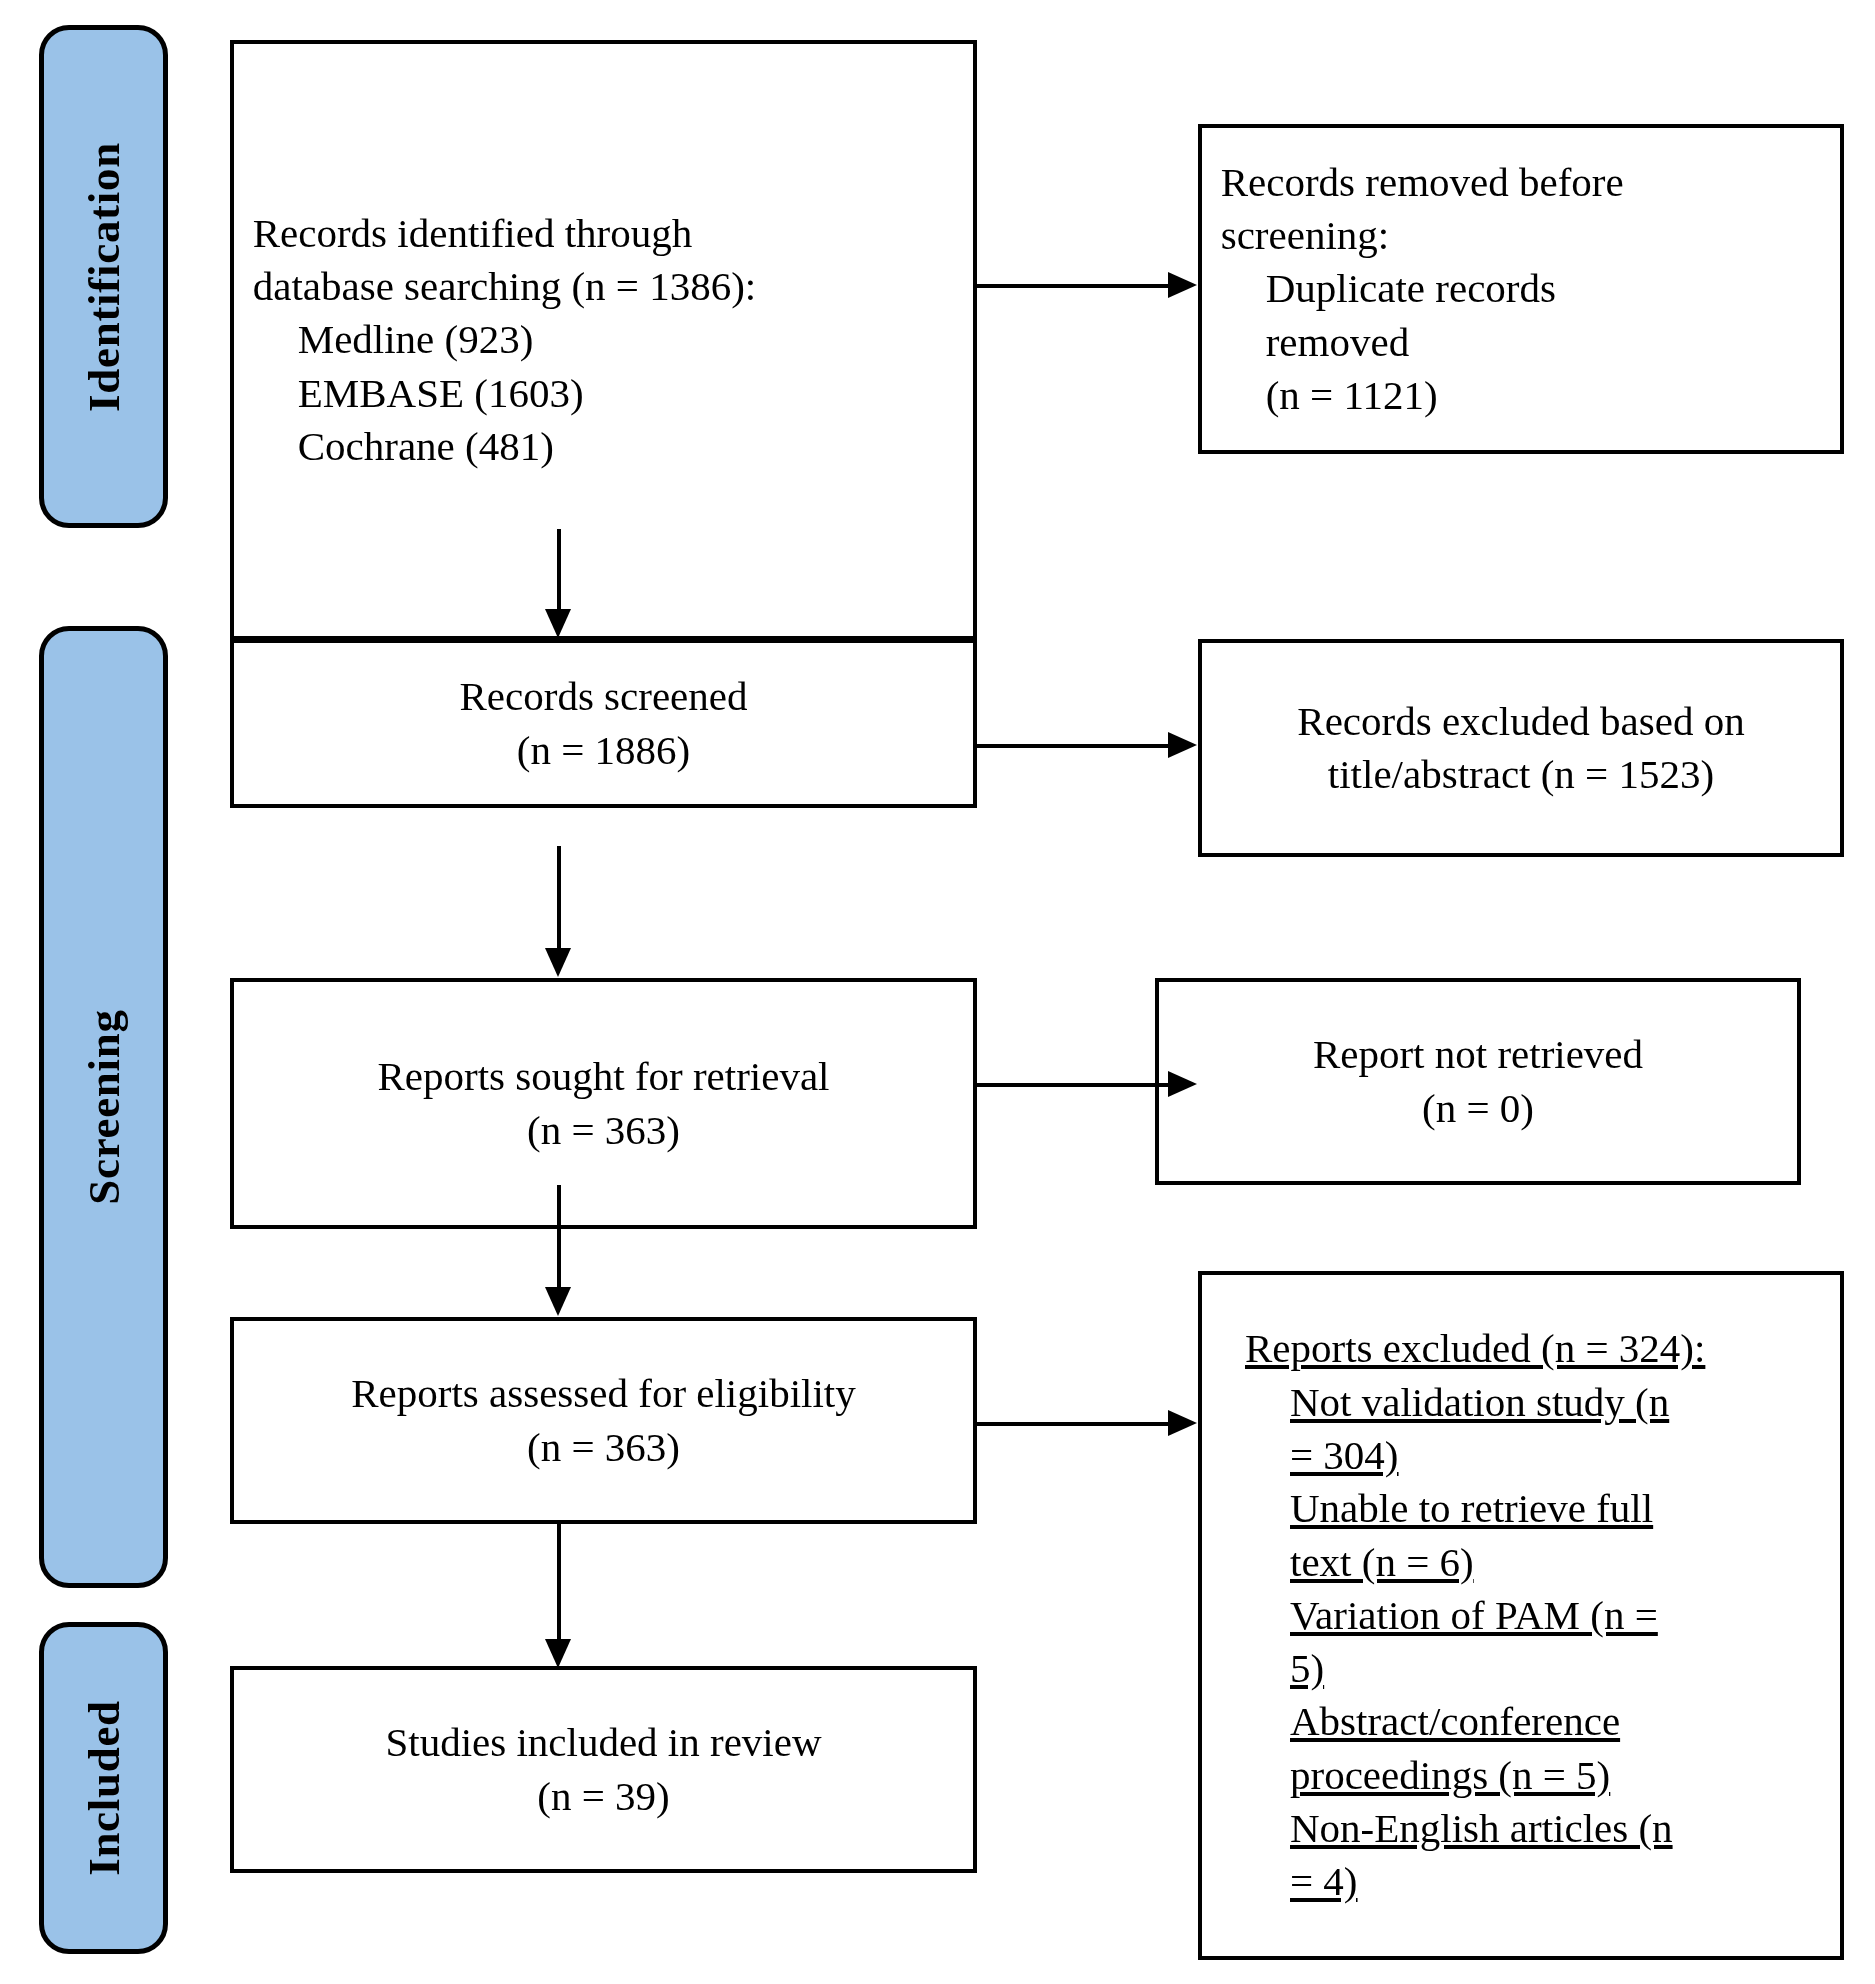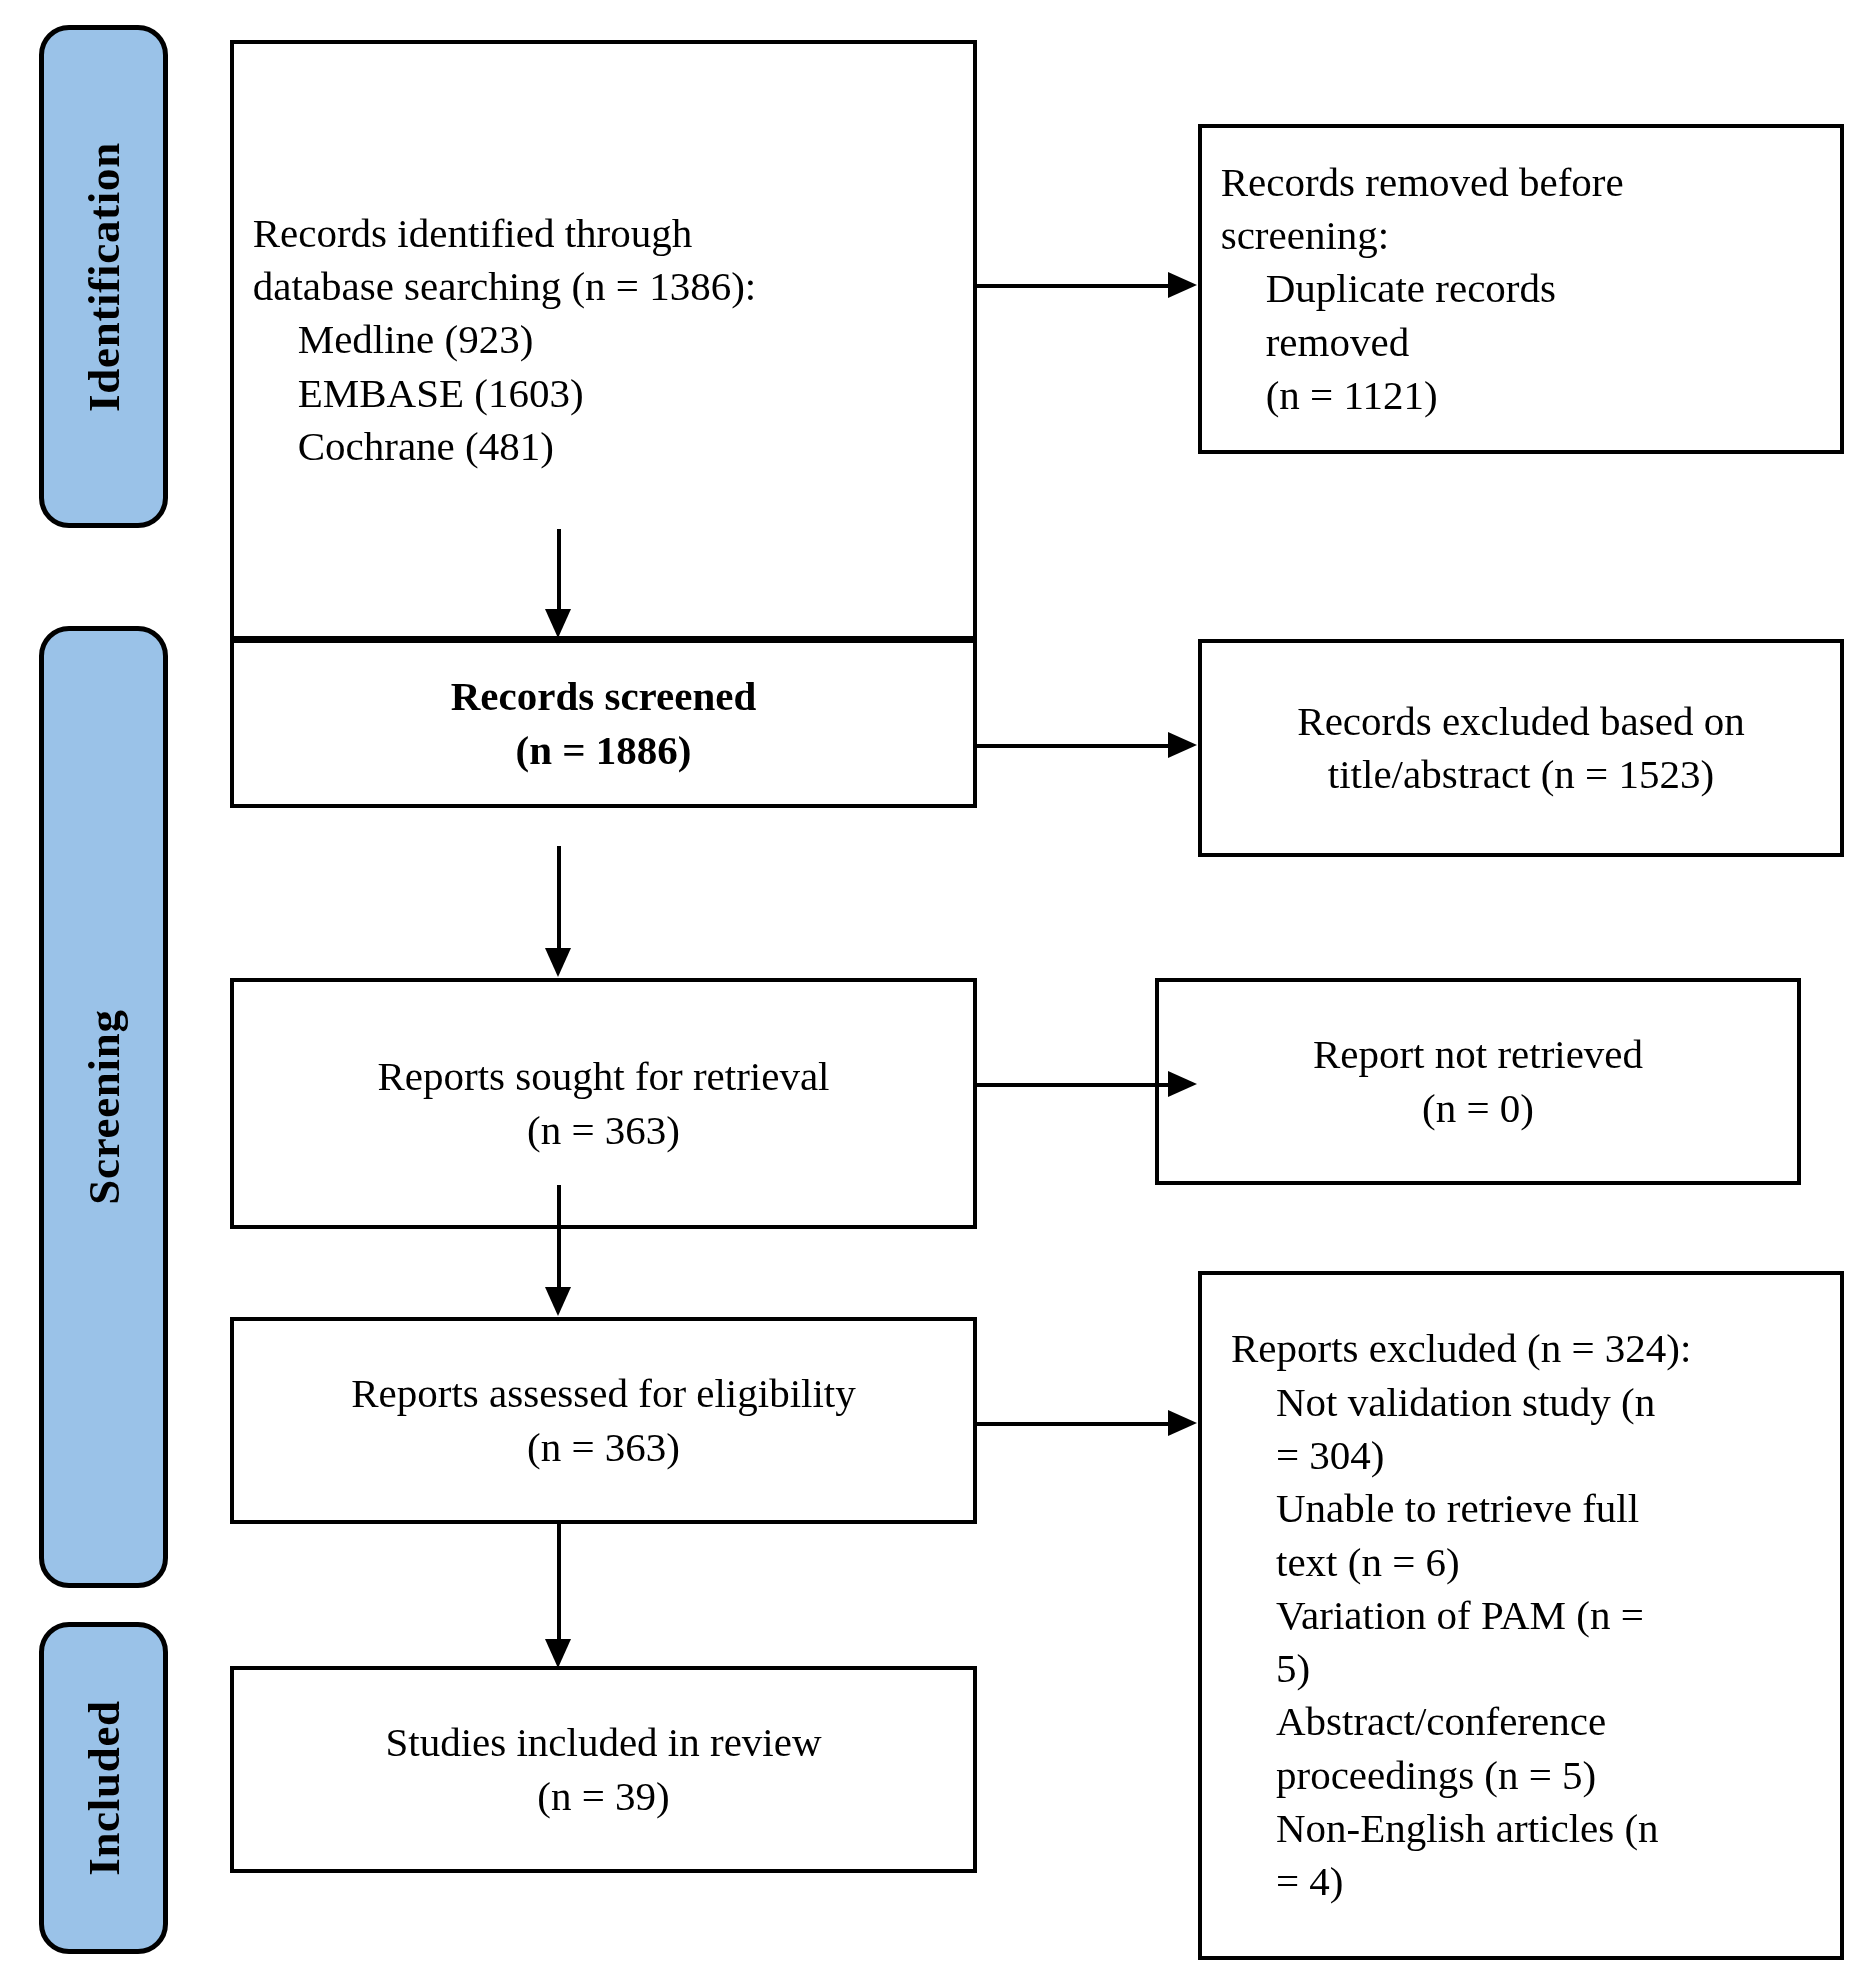--- a/index.html
+++ b/index.html
@@ -60,22 +60,23 @@
   }
   .box-text {
     font-size: 41px;
     line-height: 1.30;
     width: 100%;
     padding: 0 18.7px;
     box-sizing: border-box;
     white-space: pre-wrap;
   }
   .box-text.indent-block {
-    padding-left: 29px;
+    padding-left: 43px;
     padding-right: 13px;
+    text-decoration: underline;
   }
   .sub-line {
     display: block;
     padding-left: 45px;
     text-indent: 0px;
   }
   .sub-line-hang {
     display: block;
     padding-left: 45px;
   }
@@ -132,21 +133,21 @@
   <div class="flow-box left-text" style="left:1198px; top:124px; width:646px; height:330px;">
     <div class="box-text"><span>Records removed before</span><br><span>screening:</span><br><span class="sub-line">Duplicate records</span><span class="sub-line">removed</span><span class="sub-line">(n = 1121)</span></div>
   </div>
 
   <div class="h-line" style="left:977px; top:284px; width:192px;"></div>
   <div class="arrow-right" style="left:1168px; top:272px;"></div>
 
   <div class="v-line" style="left:557px; top:529px; height:85px;"></div>
   <div class="arrow-down" style="left:545px; top:609px;"></div>
 
-  <div class="flow-box center-text" style="left:230px; top:639px; width:747px; height:169px;font-weight:bold;">
+  <div class="flow-box center-text" style="left:230px; top:639px; width:747px; height:169px;">
     <div class="box-text"><span>Records screened</span><br><span>(n = 1886)</span></div>
   </div>
 
   <div class="flow-box center-text" style="left:1198px; top:639px; width:646px; height:218px;justify-content:center;">
     <div class="box-text"><span>Records excluded based on</span><br><span>title/abstract (n = 1523)</span></div>
   </div>
 
   <div class="h-line" style="left:977px; top:744px; width:192px;"></div>
   <div class="arrow-right" style="left:1168px; top:732px;"></div>
 

